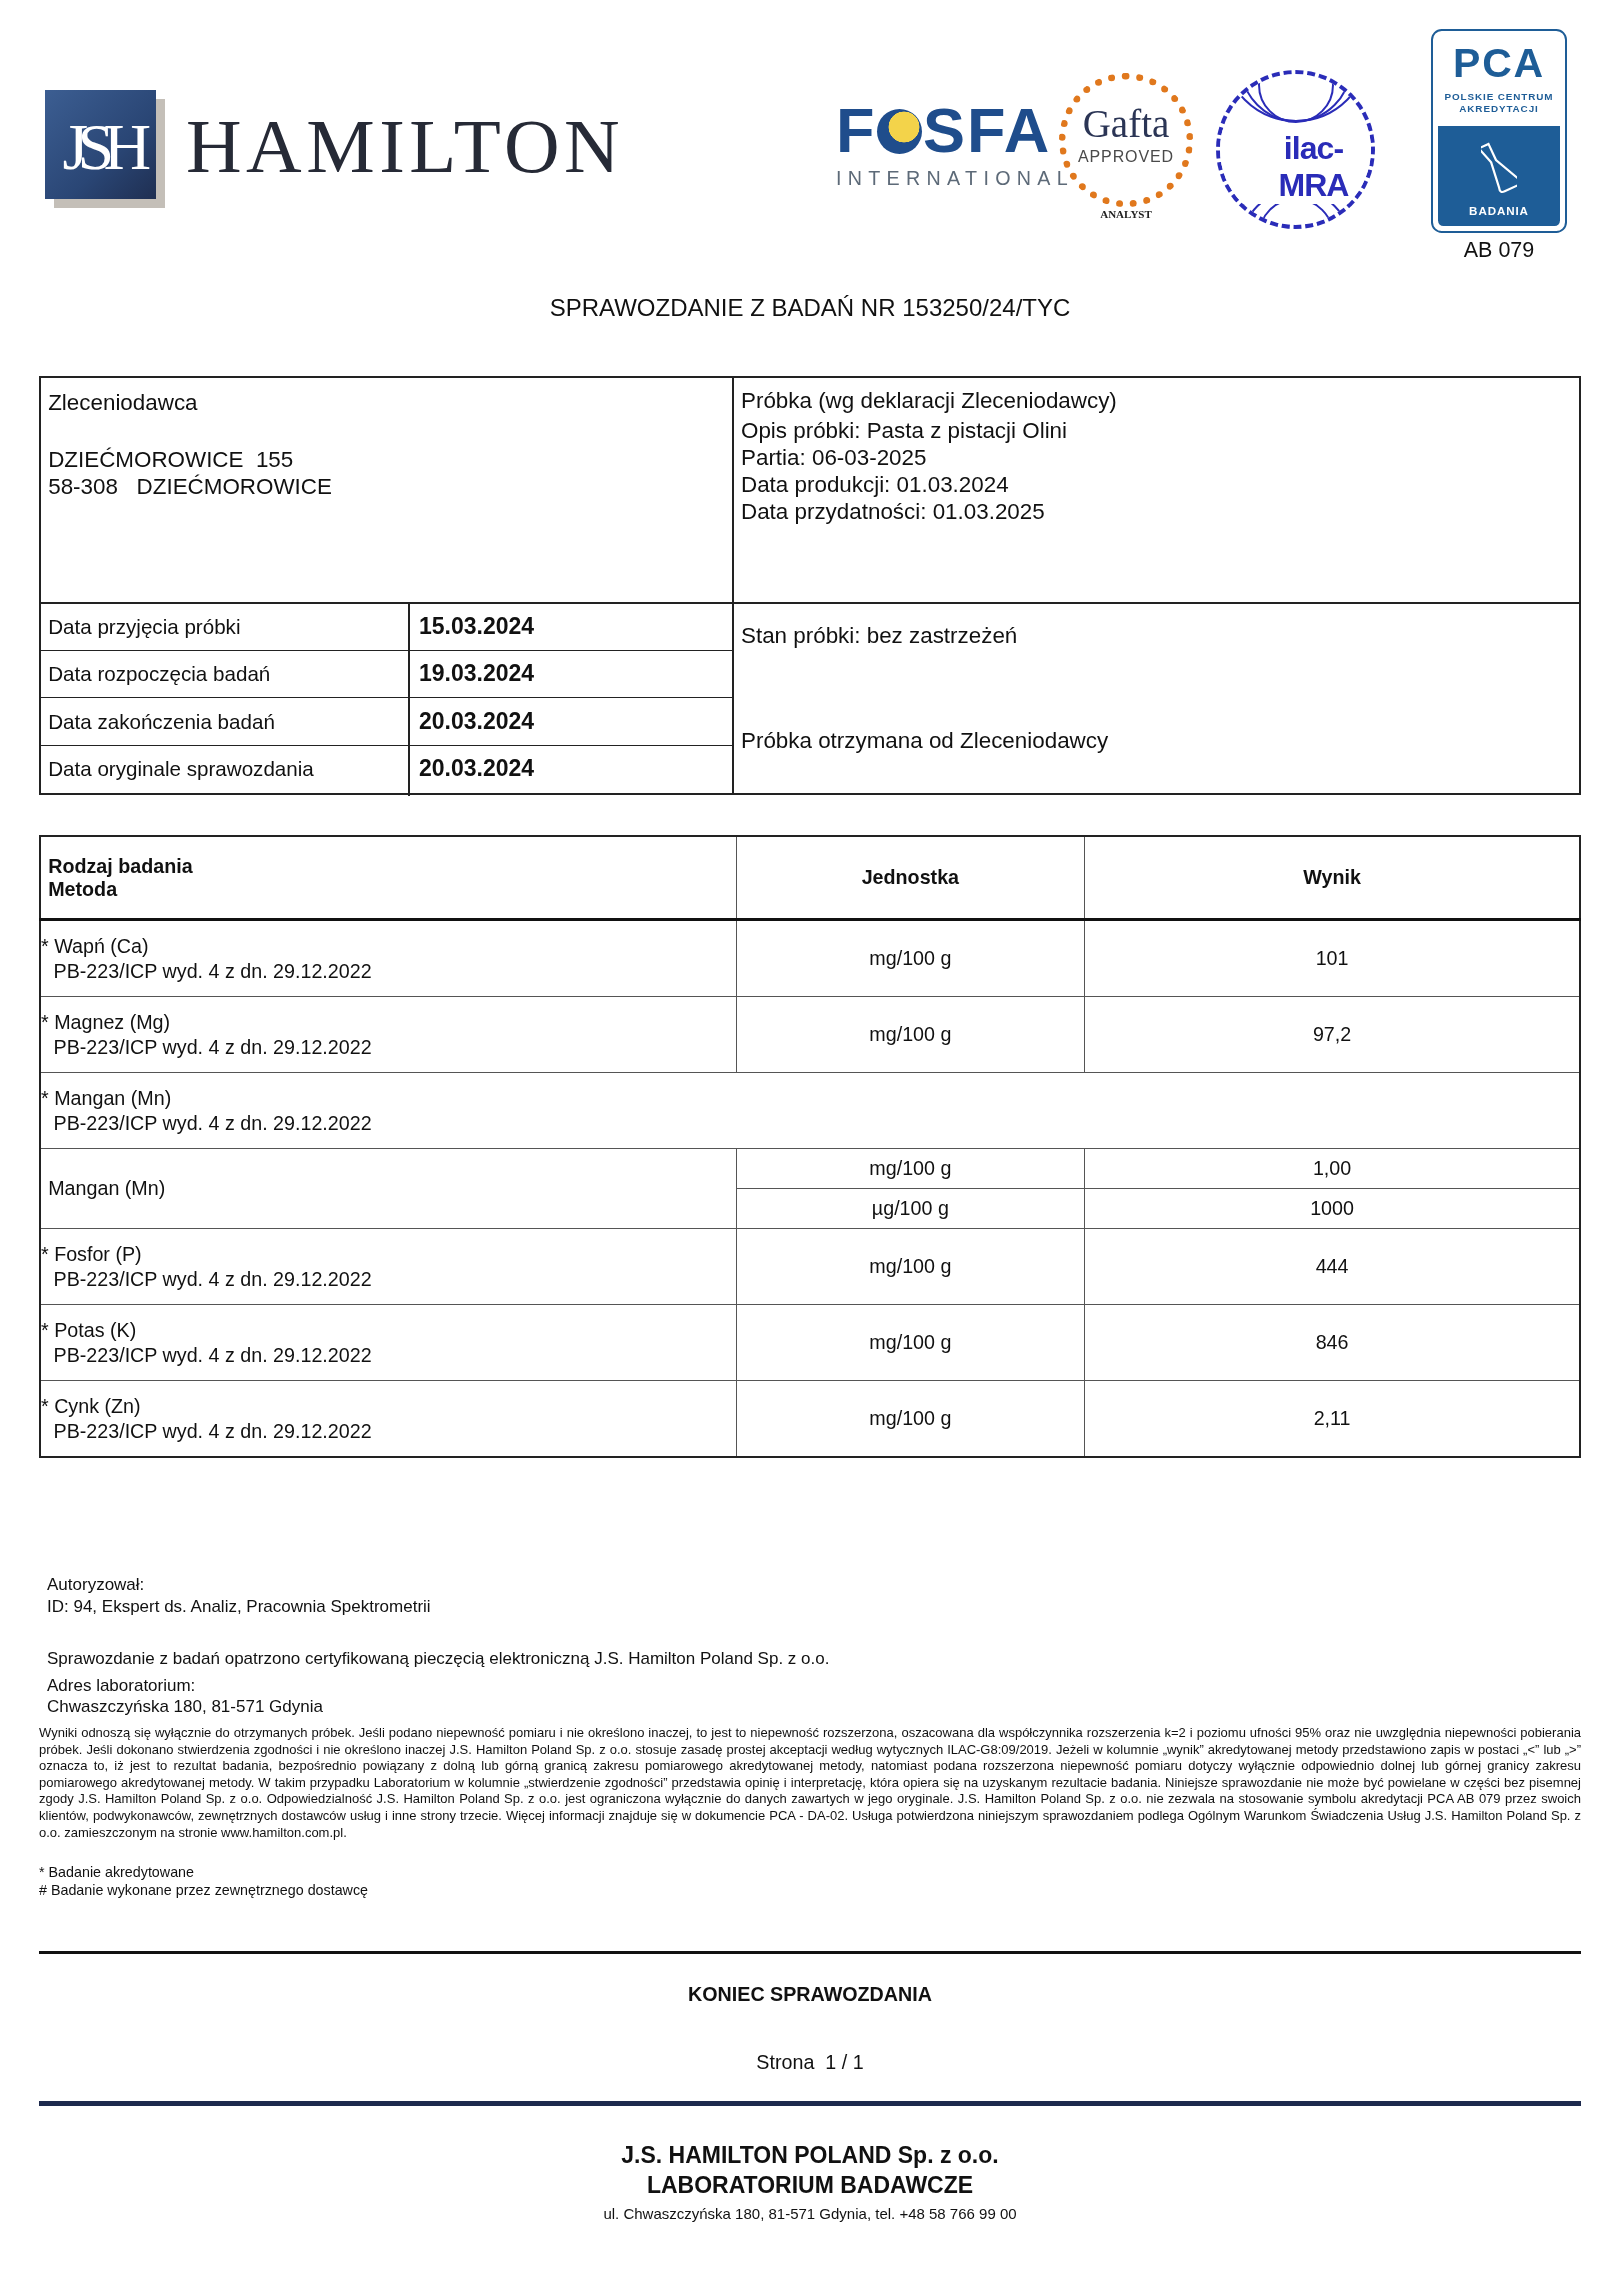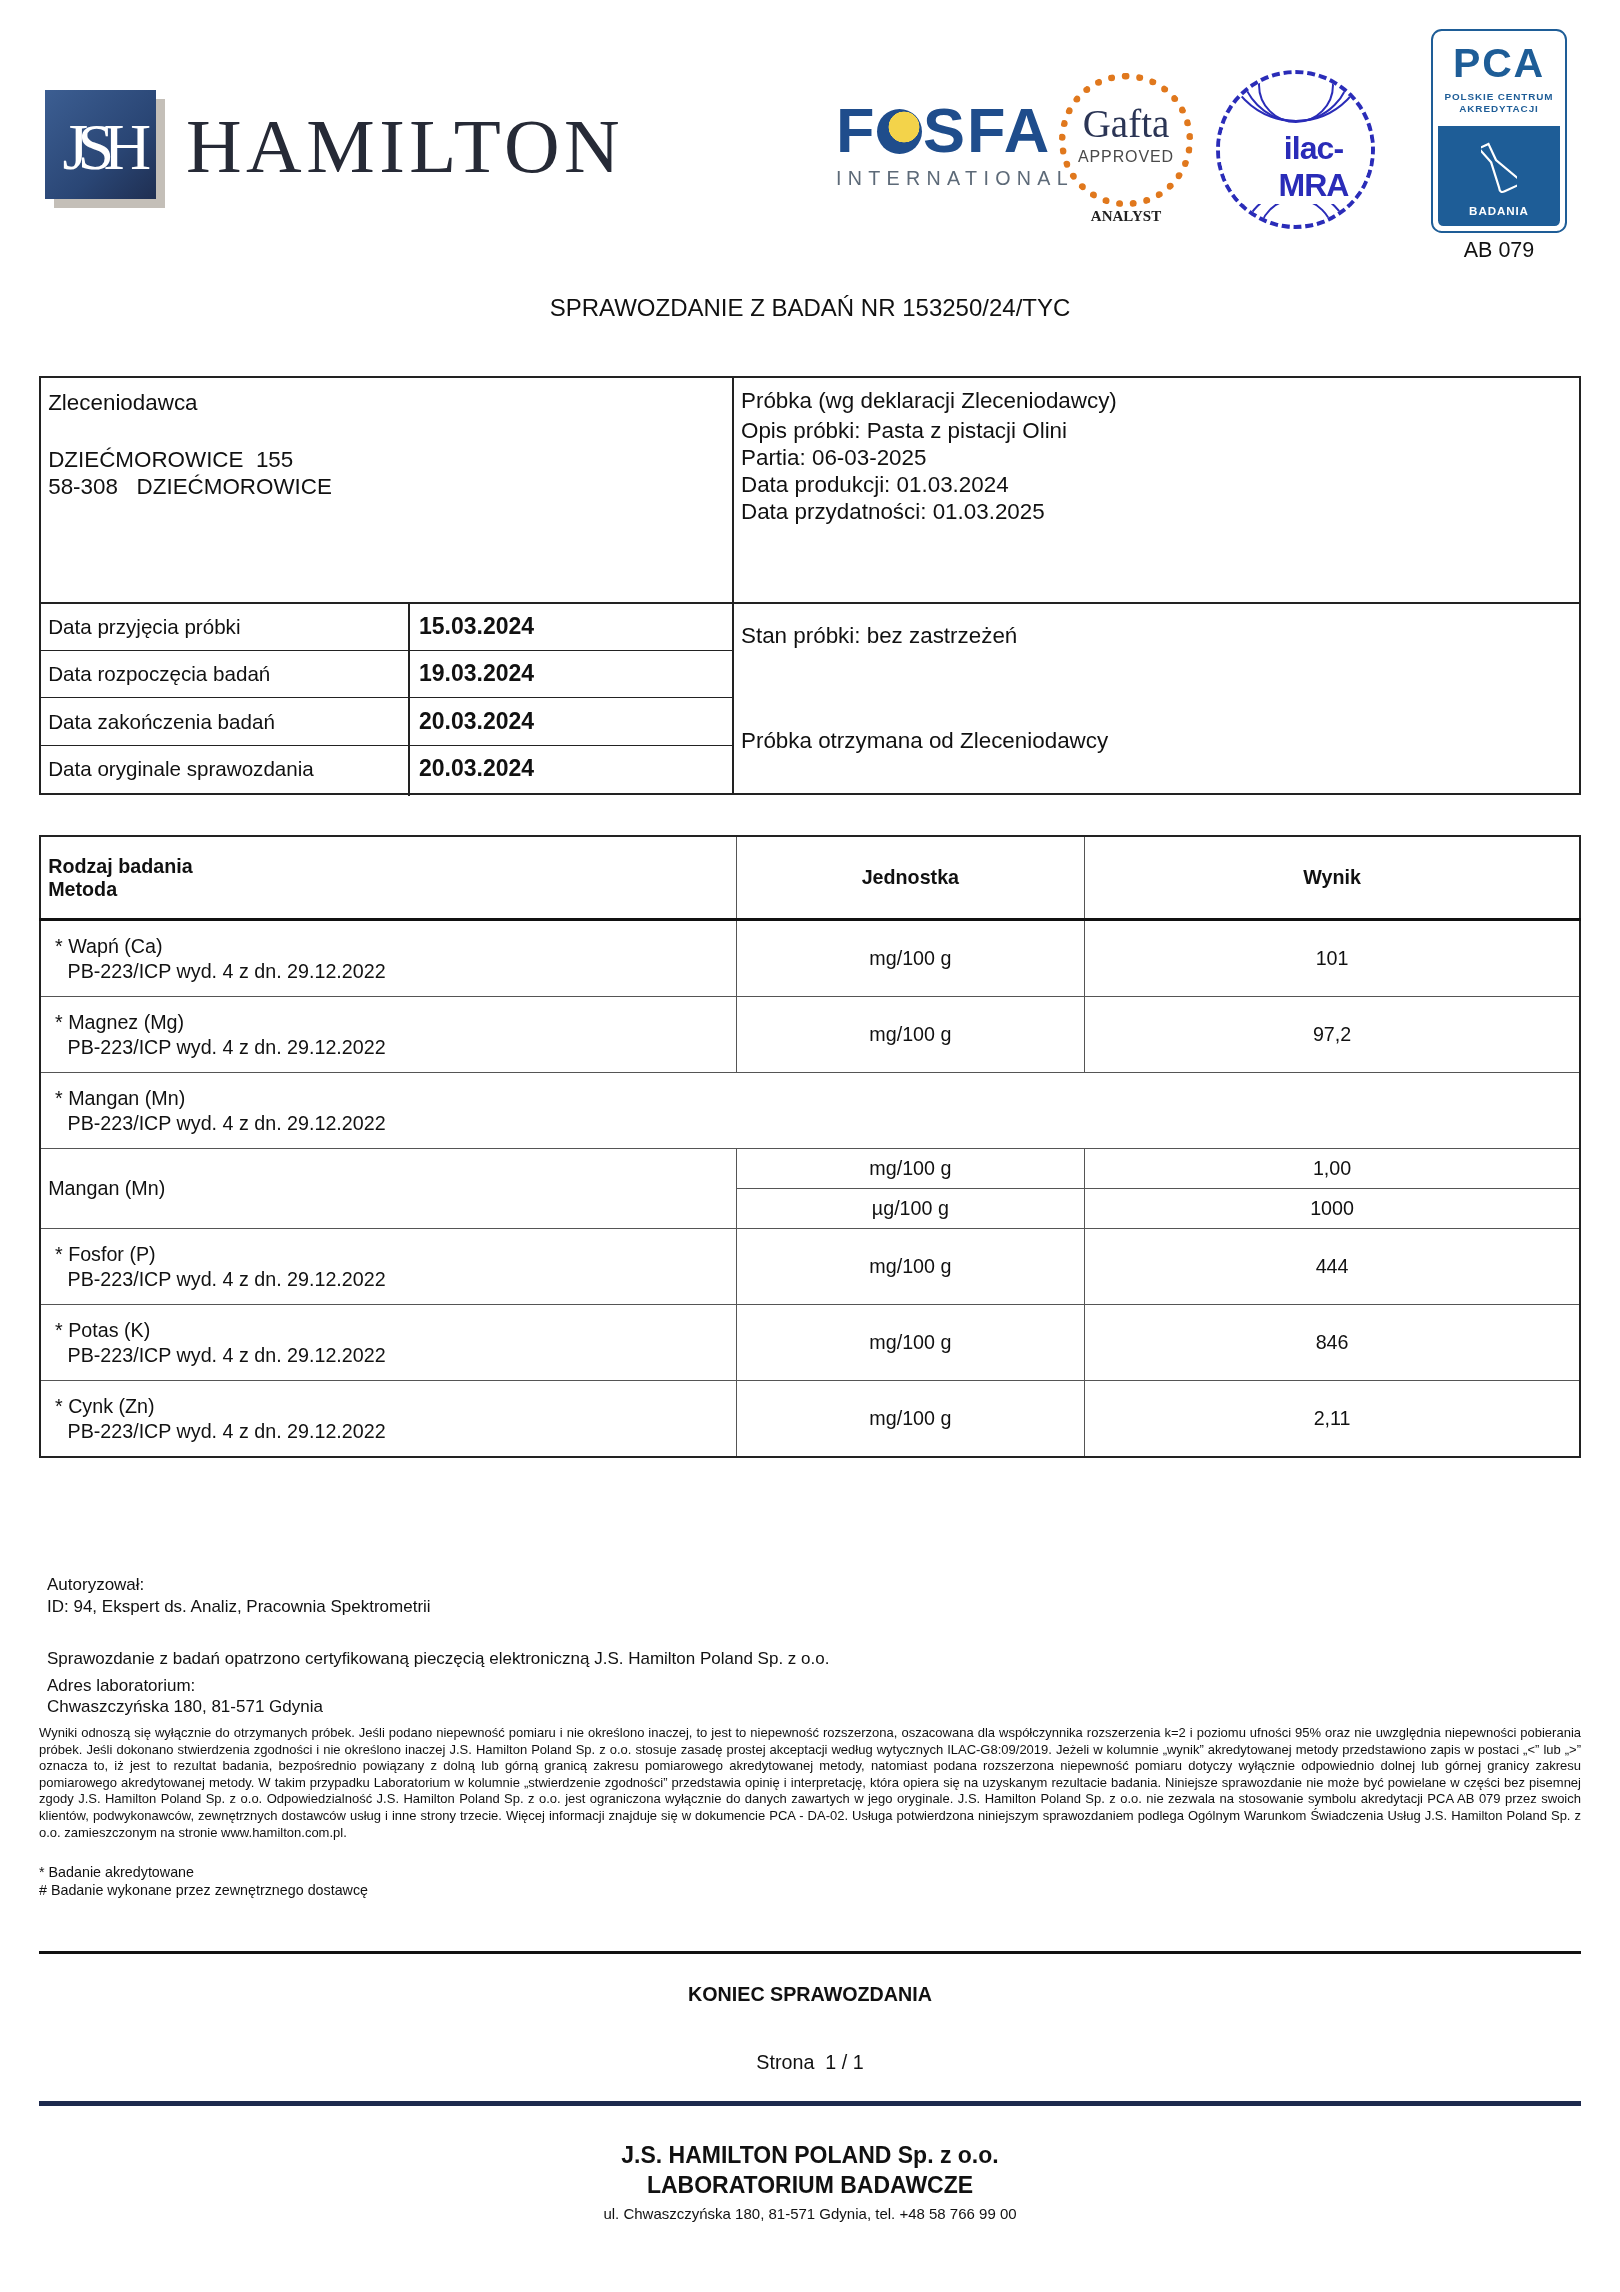--- a/index.html
+++ b/index.html
@@ -12,21 +12,21 @@
   .hamilton-word { left:186px; top:106px; font-family:"Liberation Serif", serif; font-size:77px; letter-spacing:4.5px; color:#262a36; line-height:81px; }
 
   .fosfa { left:836px; top:99px; }
   .fosfa-main { font-family:"Liberation Sans", sans-serif; font-weight:bold; font-size:63px; color:#1f4d8c; letter-spacing:1.8px; line-height:63px; }
   .fosfa-globe { display:inline-block; width:45px; height:45px; border-radius:50%; background:radial-gradient(circle at 60% 40%, #f3d34a 0 40%, #1f4d8c 41% 100%); vertical-align:-1.8px; margin:0 0.9px; }
   .fosfa-sub { font-size:19.7px; letter-spacing:6.3px; color:#5d6a78; margin-top:5.4px; }
 
   .gafta { left:1059px; top:73px; width:134px; height:134px; border-radius:50%; border:7.2px dotted #e0781d; box-sizing:border-box; text-align:center; }
   .gafta-name { font-family:"Liberation Serif", serif; font-size:39px; color:#2b3555; margin-top:23px; line-height:41px; }
   .gafta-approved { font-size:16px; color:#4a4a4a; letter-spacing:0.9px; margin-top:3.6px; }
-  .gafta-analyst { left:1059px; top:208px; width:134px; text-align:center; font-family:"Liberation Serif", serif; font-weight:bold; font-size:15px; color:#222; }
+  .gafta-analyst { left:1059px; top:208px; width:134px; text-align:center; font-family:"Liberation Serif", serif; font-weight:bold; font-size:11px; color:#222; }
 
   .ilac { left:1216px; top:70px; width:159px; height:159px; border-radius:50%; border:4.5px dashed #2a2cb8; box-sizing:border-box; overflow:hidden; }
   .ilac-arc { position:absolute; left:50%; border:2.7px solid #2a2cb8; border-radius:50%; transform:translateX(-50%); }
   .ilac-label { position:absolute; left:0; right:0; top:56px; text-align:center; font-weight:bold; font-size:32px; color:#2a2cb8; background:#fff; letter-spacing:-0.9px;padding-left:36px; }
 
   .pca { left:1431px; top:29px; width:136px; height:204px; border:2.7px solid #1e5d97; border-radius:10.7px; box-sizing:border-box; overflow:hidden; background:#fff; }
   .pca-logo { text-align:center; font-weight:bold; font-size:41px; color:#1e5d97; margin-top:9px; letter-spacing:1.8px; }
   .pca-sub { text-align:center; font-size:9.9px; font-weight:bold; color:#1e5d97; line-height:12.5px; margin-top:3.6px; letter-spacing:0.9px; }
   .pca-panel { position:absolute; left:5.4px; right:5.4px; bottom:5.4px; height:100px; background:#1e5d97; border-radius:0 0 5.4px 5.4px; }
   .pca-flask { position:absolute; left:50%; top:12.5px; transform:translateX(-50%); }
@@ -45,21 +45,21 @@
   .date-row .lbl { position:absolute; left:7.2px; top:10.7px; font-size:20.6px; color:#111; }
   .date-row .val { position:absolute; left:378px; top:9px; font-size:23px; font-weight:bold; color:#111; }
   .date-row .mid { position:absolute; left:367px; top:0; bottom:-1.8px; width:1.8px; background:#222; }
 
   
   .results { left:39px; top:835px; width:1542px; border-collapse:collapse; }
   .results td, .results th { border:1.3px solid #555; font-size:19.7px; color:#111; padding:0; }
   .results { border:2.7px solid #222; }
   .results th { font-weight:bold; height:81px; border-bottom:3.6px solid #111; }
   .results th.left { text-align:left; padding-left:7.2px; vertical-align:middle; }
-  .results td.name { text-align:left; padding-left:14px; vertical-align:middle; line-height:25px; }
+  .results td.name { text-align:left; padding-left:0; vertical-align:middle; line-height:25px; }
   .results td.c { text-align:center; vertical-align:middle; }
   .results .row-tall td { height:75px; }
   .results .row-half td { height:39px; }
   .method { padding-left:12.5px; display:block; }
 
   .foot-text { font-size:17px; line-height:21.5px; color:#111; }
   .legal { left:39px; top:1725px; width:1542px; font-size:13px; line-height:16.6px; color:#111; text-align:justify; }
   .legal-note { left:39px; font-size:14.3px; line-height:18px; color:#111; }
 
   .rule-top { left:39px; top:1951px; width:1542px; height:2.7px; background:#111; }

